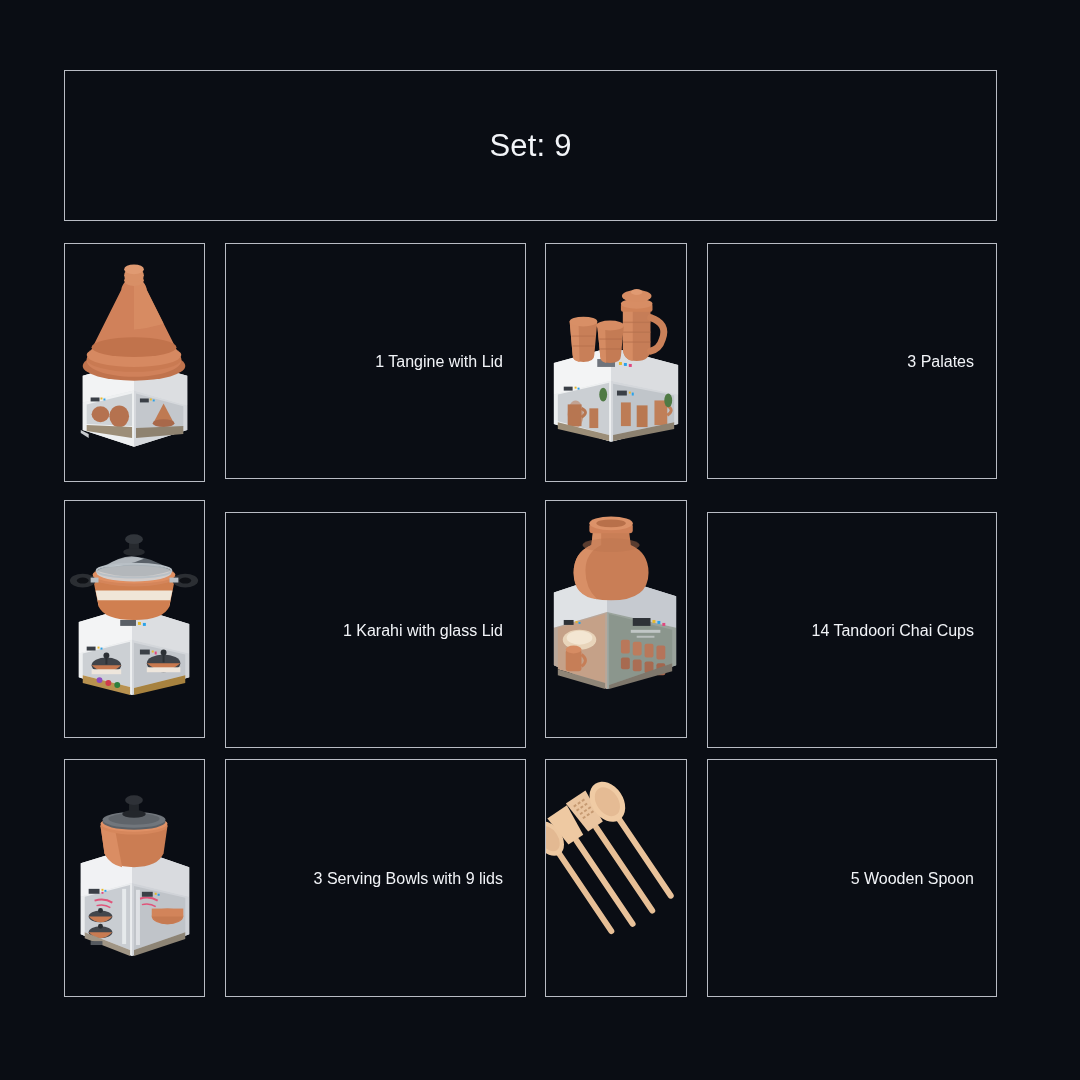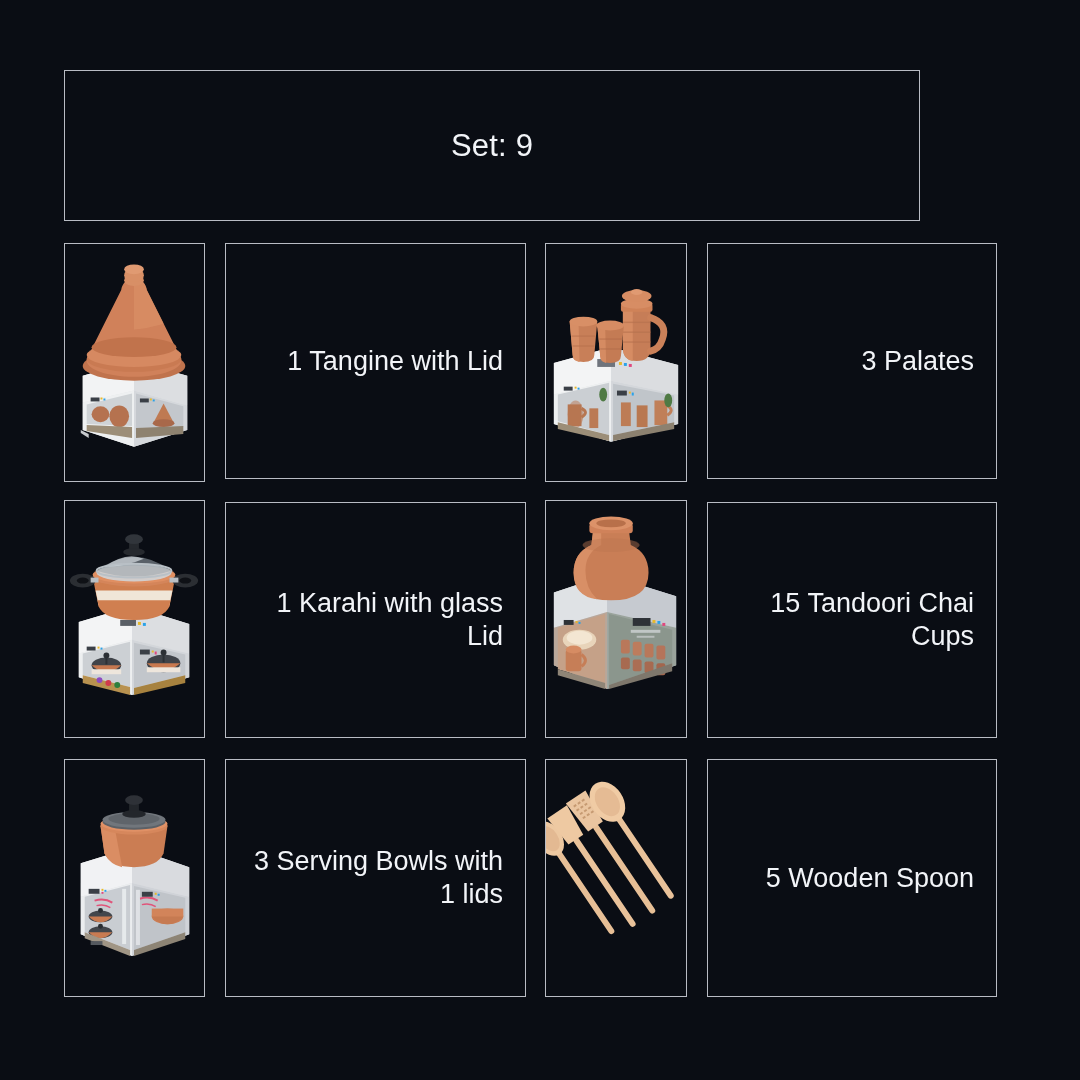--- a/index.html
+++ b/index.html
@@ -18,21 +18,21 @@
     width: 1080px;
     height: 1080px;
     background: #0a0d14;
   }
 
   
   .header-box {
     position: absolute;
     left: 64px;
     top: 70px;
-    width: 856px;
+    width: 933px;
     height: 151px;
     border: 1px solid #b9bcc4;
     display: flex;
     align-items: center;
     justify-content: center;
   }
   .header-title {
     color: #f2f4f8;
     font-size: 31px;
     letter-spacing: 0.2px;
@@ -70,35 +70,35 @@
   .cell.img-b { left: 481px; width: 142px; }
   
   .cell.txt-a { left: 161px; width: 301px; }
   .cell.txt-b { left: 643px; width: 290px; }
 
   
   .row-0 .img-a, .row-0 .img-b { top: 0px; height: 239px; }
   .row-0 .txt-a, .row-0 .txt-b { top: 0px; height: 236px; }
 
   .row-1 .img-a, .row-1 .img-b { top: 0px; height: 238px; }
-  .row-1 .txt-a, .row-1 .txt-b { top: 2px; height: 236px; }
+  .row-1 .txt-a, .row-1 .txt-b { top: 12px; height: 236px; }
 
   .row-2 .img-a, .row-2 .img-b { top: 0px; height: 238px; }
   .row-2 .txt-a, .row-2 .txt-b { top: 0px; height: 238px; }
 
   
   .cell-label {
     width: 100%;
     height: 100%;
     display: flex;
     align-items: center;
     justify-content: flex-end;
     padding: 0 22px;
     color: #f2f4f8;
-    font-size: 27px;
+    font-size: 16px;
     line-height: 33px;
     text-align: right;
     font-weight: 400;
   }
 
   
   .product {
     position: absolute;
     left: 0; top: 0;
     width: 100%; height: 100%;
@@ -382,21 +382,21 @@
               <rect x="44" y="22" width="44" height="10" rx="3" fill="#d0825a"></rect>
               <ellipse cx="66" cy="22" rx="22" ry="7" fill="#dc9269"></ellipse>
               <ellipse cx="66" cy="22" rx="15" ry="4" fill="#b8704a"></ellipse>
               <ellipse cx="66" cy="44" rx="29" ry="7" fill="#bd7550" opacity="0.45"></ellipse>
             </g>
           </svg>
         </div>
       </div>
 
       <div class="cell txt-b">
-        <div class="cell-label">15 Tandoori Chai Cups</div>
+        <div class="cell-label">14 Tandoori Chai Cups</div>
       </div>
     </div>
 
     <div class="row row-2">
 
       <div class="cell img-a">
         <div class="product">
           <svg viewBox="0 0 141 238" preserveAspectRatio="xMidYMid meet">
 
             <g>
@@ -453,21 +453,21 @@
 
               <rect x="65" y="40" width="10" height="13" rx="3" fill="#23262b"></rect>
               <ellipse cx="70" cy="40" rx="9" ry="5" fill="#2e3137"></ellipse>
               <ellipse cx="70" cy="54" rx="12" ry="4" fill="#23262b"></ellipse>
             </g>
           </svg>
         </div>
       </div>
 
       <div class="cell txt-a">
-        <div class="cell-label">3 Serving Bowls with 1 lids</div>
+        <div class="cell-label">3 Serving Bowls with 9 lids</div>
       </div>
 
       <div class="cell img-b">
         <div class="product">
           <svg viewBox="0 0 142 238" preserveAspectRatio="xMidYMid meet">
             <g transform="rotate(-34 71 119)">
 
               <g transform="translate(-6 -24)">
                 <rect x="40" y="80" width="6" height="108" rx="3" fill="#e7bf96"></rect>
                 <ellipse cx="43" cy="72" rx="13" ry="19" fill="#edc8a1"></ellipse>

